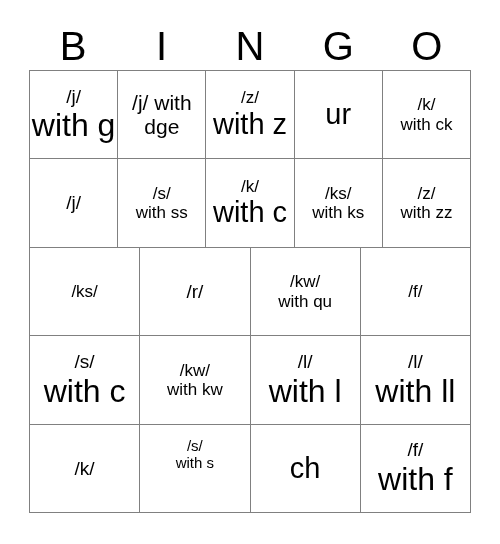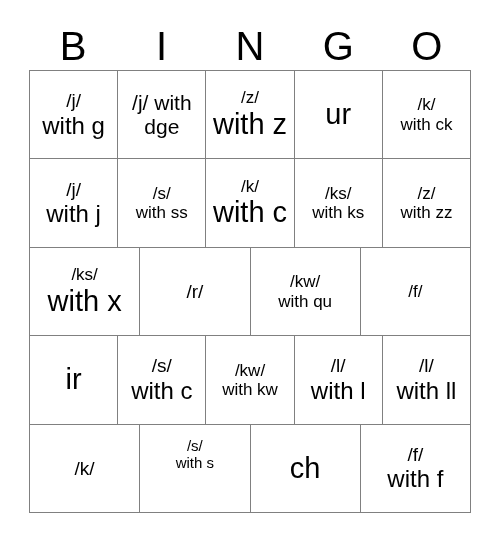--- a/index.html
+++ b/index.html
@@ -74,21 +74,21 @@
     white-space: nowrap;
   }
   
   .s-xl .line { font-size: 29px; }
   .s-md .line { font-size: 21px; }
   .s-sm .line { font-size: 17px; }
   .s-xs .line { font-size: 15px; }
 
   
   .mix .line-top { font-size: 19px; }
-  .mix .line-bot { font-size: 24px; }
+  .mix .line-bot { font-size: 32px; }
   .mix2 .line-top { font-size: 17px; }
   .mix2 .line-bot { font-size: 29px; }
 
   .single { justify-content: center; }
   .topalign { justify-content: flex-start; padding-top: 12px; }
 </style>
 </head>
 <body>
 
 <div id="card">
@@ -121,21 +121,20 @@
       </div>
       <div class="cell s-sm">
         <span class="line line-top">/k/</span>
         <span class="line line-bot">with ck</span>
       </div>
     </div>
 
     <div class="grid-row">
       <div class="cell mix">
         <span class="line line-top">/j/</span>
-        <span class="line line-bot">with j</span>
       </div>
       <div class="cell s-sm">
         <span class="line line-top">/s/</span>
         <span class="line line-bot">with ss</span>
       </div>
       <div class="cell mix2">
         <span class="line line-top">/k/</span>
         <span class="line line-bot">with c</span>
       </div>
       <div class="cell s-sm">
@@ -144,38 +143,34 @@
       </div>
       <div class="cell s-sm">
         <span class="line line-top">/z/</span>
         <span class="line line-bot">with zz</span>
       </div>
     </div>
 
     <div class="grid-row">
       <div class="cell mix2">
         <span class="line line-top">/ks/</span>
-        <span class="line line-bot">with x</span>
       </div>
       <div class="cell mix">
         <span class="line line-top">/r/</span>
       </div>
       <div class="cell s-sm">
         <span class="line line-top">/kw/</span>
         <span class="line line-bot">with qu</span>
       </div>
       <div class="cell mix2">
         <span class="line line-top">/f/</span>
       </div>
     </div>
 
     <div class="grid-row">
-      <div class="cell s-xl single">
-        <span class="line line-bot">ir</span>
-      </div>
       <div class="cell mix">
         <span class="line line-top">/s/</span>
         <span class="line line-bot">with c</span>
       </div>
       <div class="cell s-sm">
         <span class="line line-top">/kw/</span>
         <span class="line line-bot">with kw</span>
       </div>
       <div class="cell mix">
         <span class="line line-top">/l/</span>

